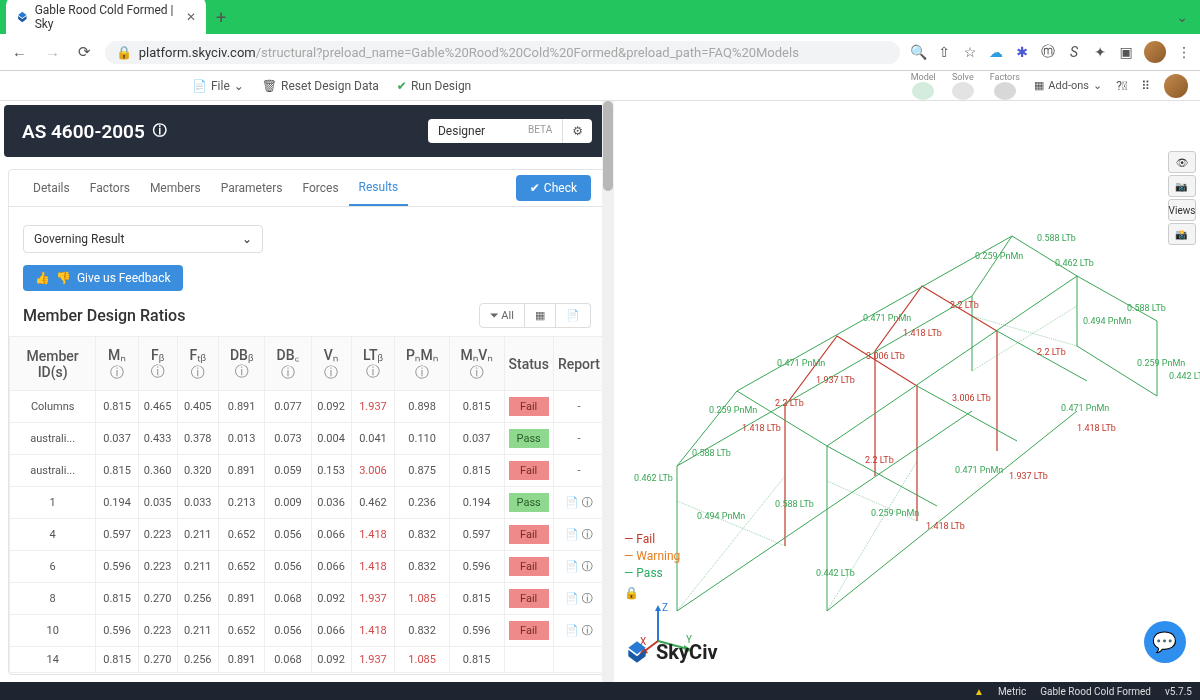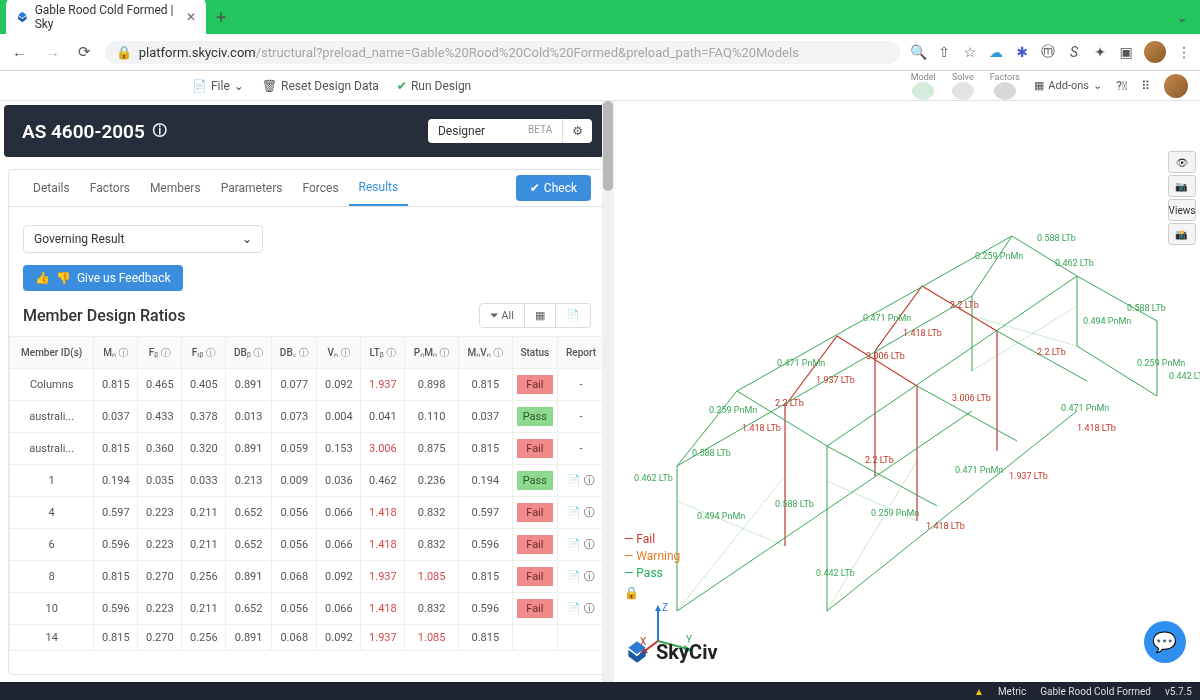--- a/index.html
+++ b/index.html
@@ -68,21 +68,21 @@
 .section-title { font-size: 16px; color: #333; font-weight:500; }
 .section-tools { margin-left:auto; display:flex; gap:0; }
 .tool-btn { border:1px solid #ddd; padding:5px 10px; font-size:11px; color:#666; }
 .tool-btn:first-child { border-radius:4px 0 0 4px; }
 .tool-btn:last-child { border-radius:0 4px 4px 0; border-left:none; }
 .tool-btn + .tool-btn { border-left:none; }
 
 
 .table-wrap { overflow-y:auto; flex:1; }
 table { width: 100%; border-collapse: collapse; font-size: 11px; color: #555; }
-th { background: #fafafa; padding: 8px 4px; border: 1px solid #eee; font-weight: 500; font-size:10px; text-align:center; }
+th { background: #fafafa; padding: 8px 4px; border: 1px solid #eee; font-weight: 500; font-size:14px; text-align:center; }
 td { padding: 6px 4px; border: 1px solid #eee; text-align: center; }
 .lt-red { color: #d14a4a; }
 .status-pass { background: #8fd98f; color: #2a5a2a; padding:3px 0; display:block; }
 .status-fail { background: #ef8a8a; color: #7a2a2a; padding:3px 0; display:block; }
 .report-cell { color:#555; }
 
 
 .viewer-toolbar { position:absolute; right:4px; top:50px; display:flex; flex-direction:column; gap:2px; }
 .viewer-tool { width:28px; height:22px; background:#f4f4f4; border:1px solid #ccc; border-radius:3px; display:flex; align-items:center; justify-content:center; font-size:10px; color:#333; }
 .legend { position:absolute; left:10px; top:430px; font-size:12px; line-height:1.4; }

